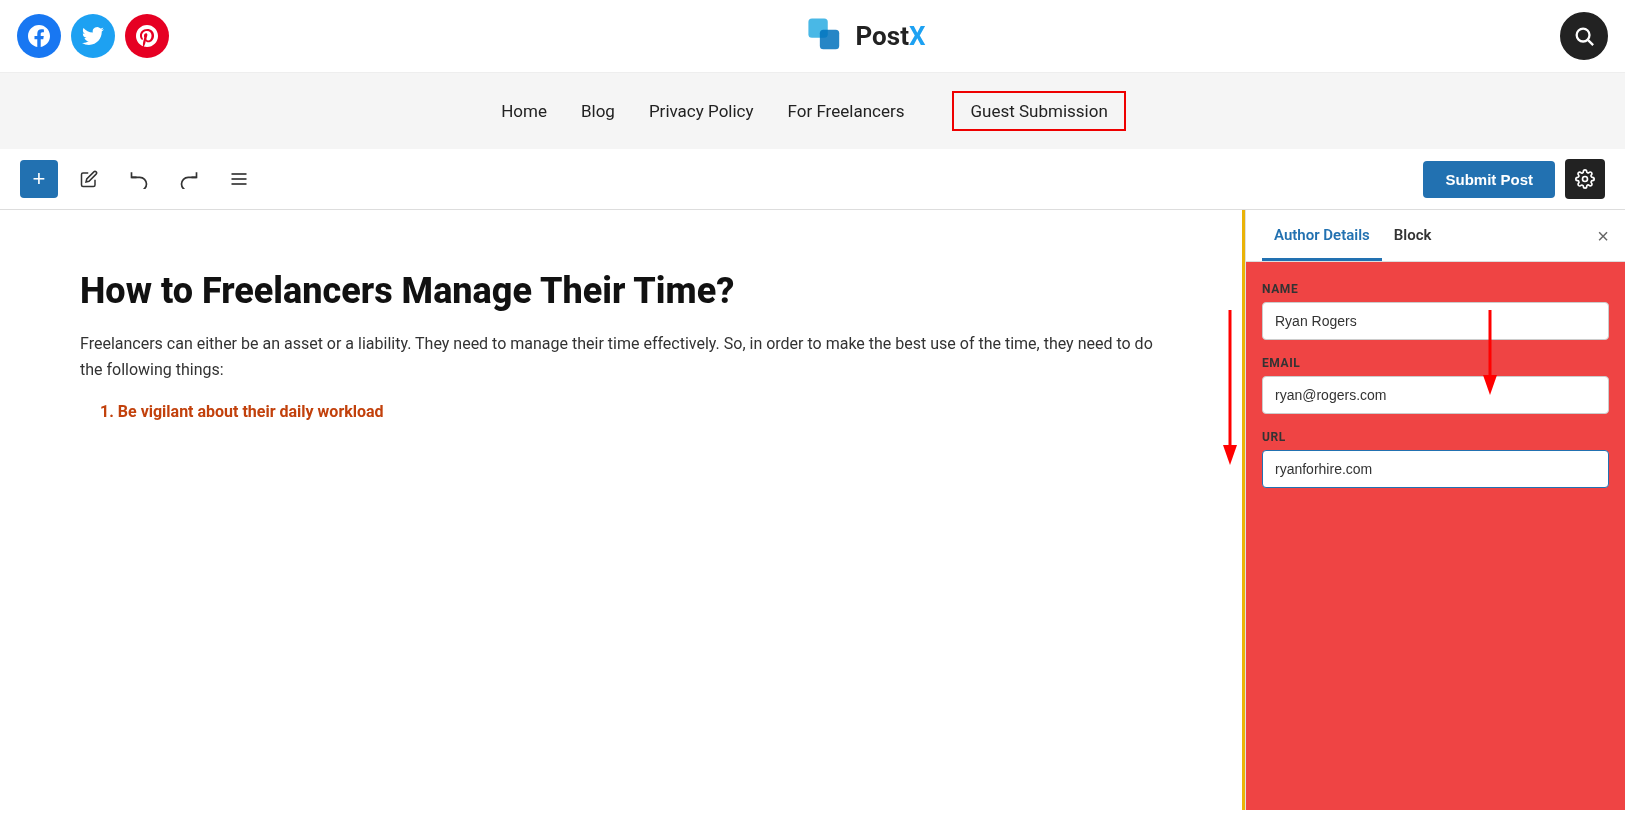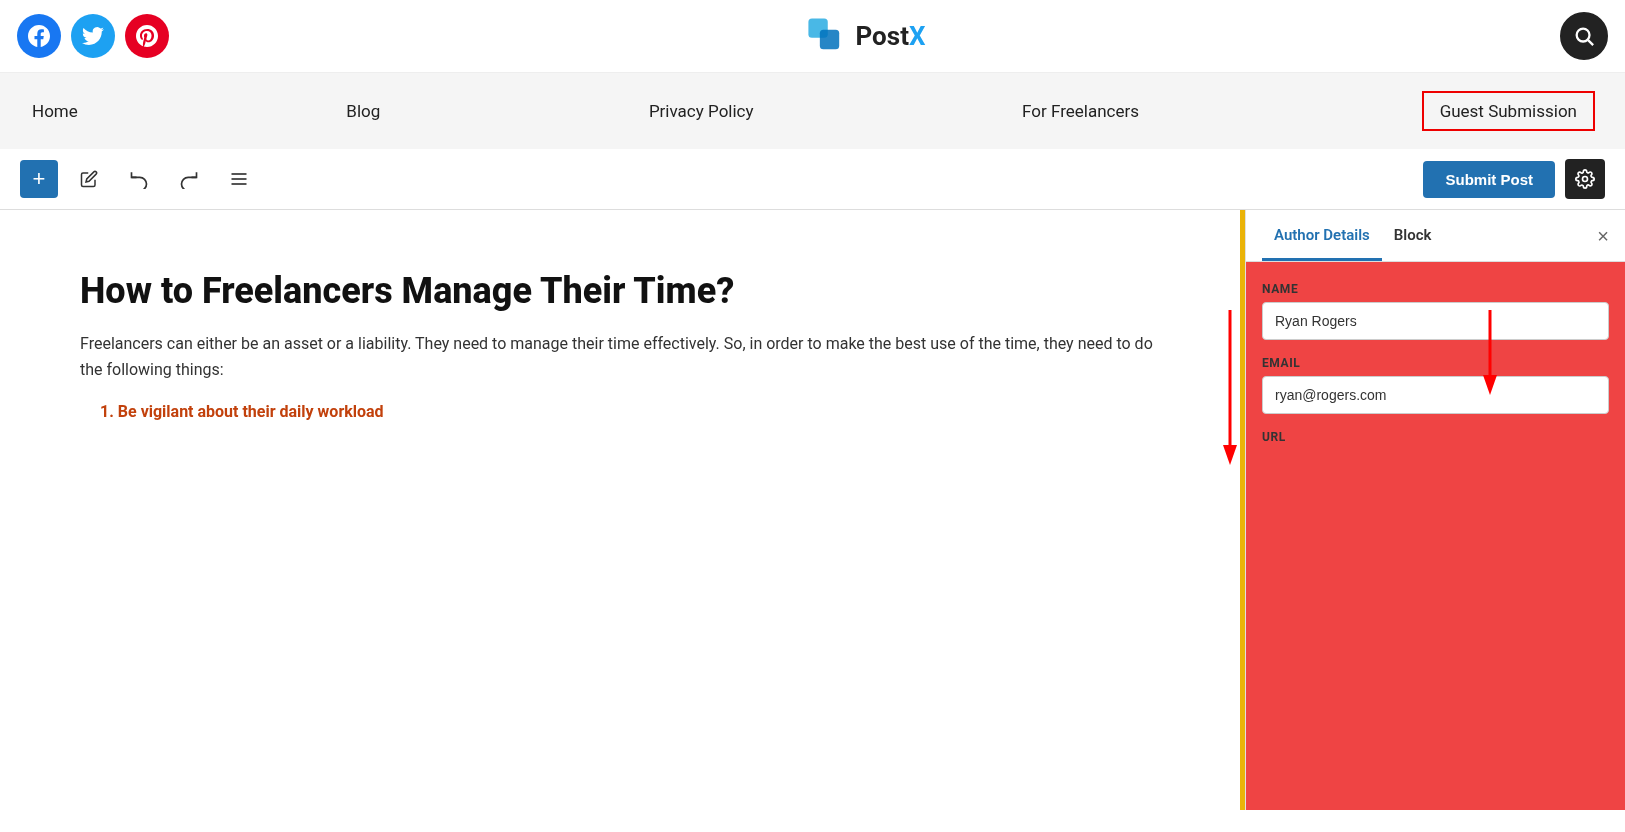--- a/index.html
+++ b/index.html
@@ -33,21 +33,21 @@
       width: 48px; height: 48px; border-radius: 50%; border: 2px solid #222;
       background: #222; display: flex; align-items: center; justify-content: center;
       cursor: pointer; color: #fff; font-size: 20px;
     }
 
     
     .nav-bar {
       background: #f5f5f5;
       display: flex;
       align-items: center;
-      justify-content: space-between;
+      justify-content: center;
       padding: 18px 30px;
       gap: 30px;
     }
     .nav-item {
       font-size: 17px; color: #222; cursor: pointer; text-decoration: none;
       padding: 4px 2px;
     }
     .nav-item.active {
       border: 2px solid #e00; padding: 8px 16px; margin-left: 16px;
     }
@@ -88,21 +88,21 @@
     .main-layout {
       display: flex;
       min-height: 600px;
     }
 
     
     .content-area {
       flex: 1;
       padding: 60px 80px 40px 80px;
       background: #fff;
-      border-right: 5px solid #eab308;
+      border-right: 3px solid #eab308;
     }
     .article-title {
       font-size: 36px; font-weight: 800; color: #111; margin-bottom: 16px; line-height: 1.2;
     }
     .article-intro {
       font-size: 16px; color: #333; line-height: 1.6; margin-bottom: 20px; margin-top: 18px;
     }
     .article-list {
       list-style: none;
       padding-left: 20px;
@@ -274,20 +274,21 @@
       <button class="panel-close">×</button>
     </div>
     <div class="panel-body">
       <div class="field-label">NAME</div>
       <input class="field-input" type="text" value="Ryan Rogers" placeholder="Ryan Rogers" style="">
 
       <div class="field-label">EMAIL</div>
       <input class="field-input" type="email" value="ryan@rogers.com" placeholder="ryan@rogers.com" style="">
 
       <div class="field-label">URL</div>
+      <input class="field-input active-field" type="text" value="ryanforhire.com" placeholder="ryanforhire.com" style="">
     </div>
   </div>
 </div>
 
 <svg class="arrows-overlay" xmlns="http://www.w3.org/2000/svg">
 
   <line x1="1230" y1="310" x2="1230" y2="450" stroke="red" stroke-width="3"></line>
   <polygon points="1230,465 1223,445 1237,445" fill="red"></polygon>
 
   <line x1="1490" y1="310" x2="1490" y2="380" stroke="red" stroke-width="3"></line>

